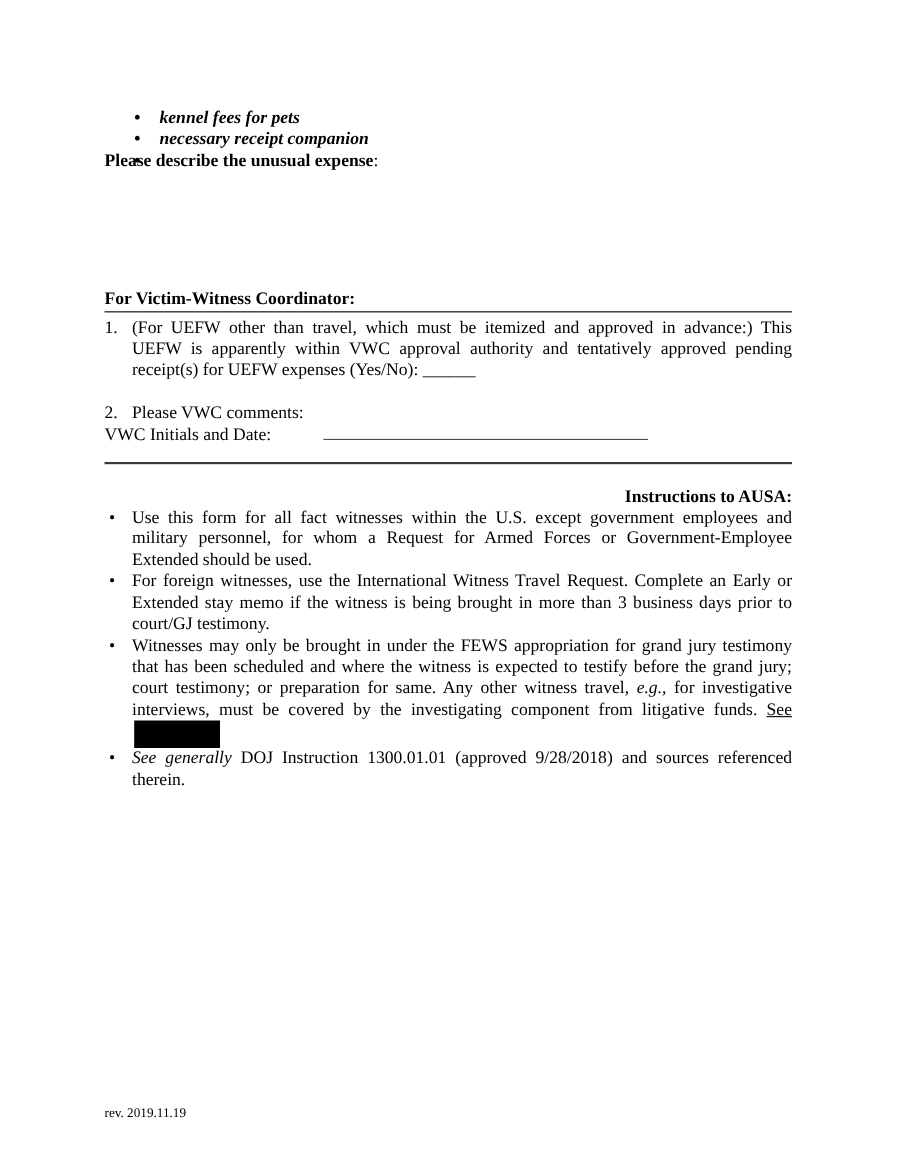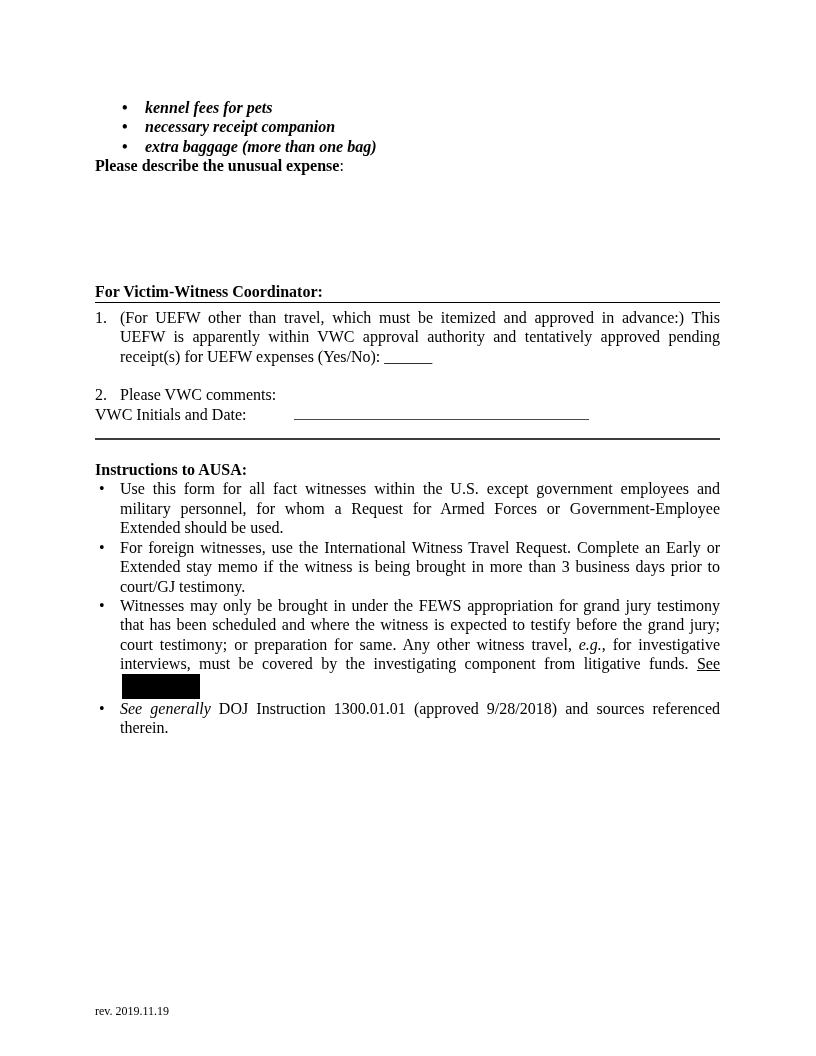--- a/index.html
+++ b/index.html
@@ -85,20 +85,21 @@
     height: 2px;
     background: #3c3c3c;
     border: none;
     width: 100%;
   }
 
   
   .instr-heading {
     margin-top: 20px;
     font-weight: bold;
+    text-align: right;
   }
   .instr-bullet {
     position: relative;
     padding-left: 25px;
   }
   .instr-bullet .marker {
     position: absolute;
     left: 4px;
     top: 0;
   }
@@ -130,21 +131,20 @@
       <div class="top-bullet">
         <span class="marker">•</span>
         <span class="btext">kennel fees for pets</span>
       </div>
       <div class="top-bullet">
         <span class="marker">•</span>
         <span class="btext">necessary receipt companion</span>
       </div>
       <div class="top-bullet">
         <span class="marker">•</span>
-        <span class="btext">extra baggage (more than one bag)</span>
       </div>
     </div>
 
     <div class="prompt-line">
       <span class="bold">Please describe the unusual expense</span><span>:</span>
     </div>
 
     <div class="vwc-heading">For Victim-Witness Coordinator:</div>
 
     <div class="num-item num-item-1 justify">

